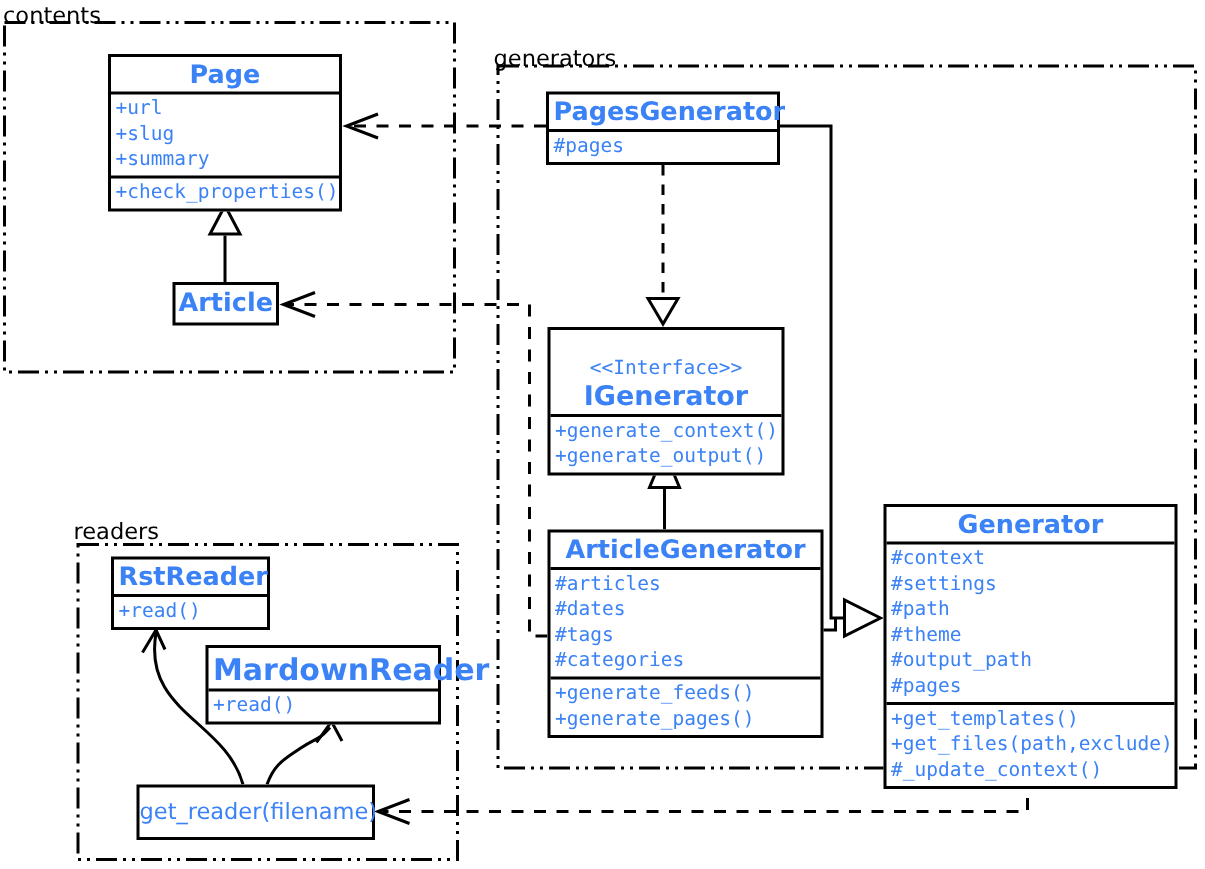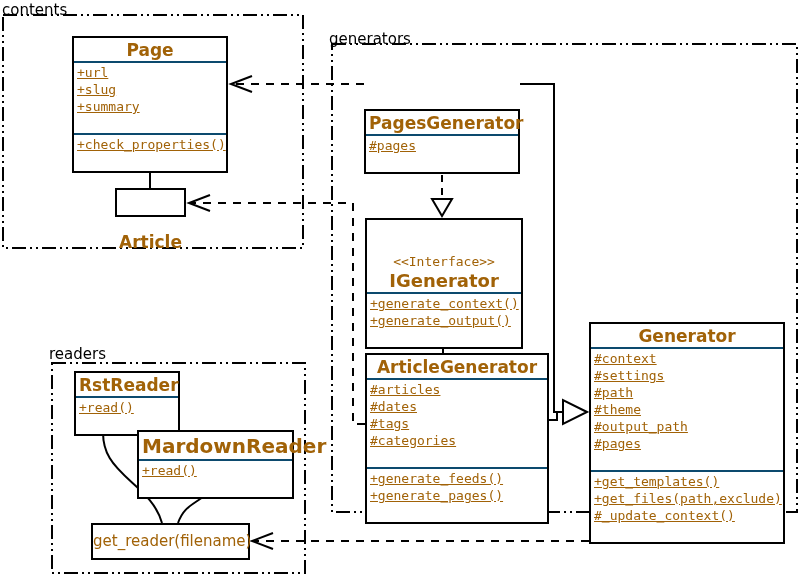--- a/index.html
+++ b/index.html
@@ -17,61 +17,59 @@
     font:15px "DejaVu Sans",sans-serif;
     color:#000;
     white-space:nowrap;
   }
 
   .uml-class{
     position:absolute;
     box-sizing:border-box;
     background:#fff;
     border:2px solid #000;
-    color:#a16207;
+    color:#3b82f6;
   }
   .uml-title{
     font:bold 17px "DejaVu Sans",sans-serif;
     text-align:center;
     padding:2px 3px 1px;
     white-space:nowrap;
   }
   .uml-title.small{font-size:20px;}
   .cmp{
-    border-top:2px solid #0c4a6e;
+    border-top:2px solid #000000;
     font:13px "DejaVu Sans Mono",monospace;
     line-height:17px;
-    padding:1px 3px 18px;
-    white-space:nowrap;
-    text-decoration:underline;
+    padding:1px 3px 2px;
+    white-space:nowrap;
   }
   .stereotype{
     font:13px "DejaVu Sans Mono",monospace;
     line-height:16px;
     text-align:center;
     padding-top:18px;
     white-space:nowrap;
-    margin-top:16px;
   }
   .iface-name{
     font:bold 18px "DejaVu Sans",sans-serif;
     line-height:21px;
     text-align:center;
     padding-bottom:1px;
     white-space:nowrap;
   }
 
   
   #box-page{left:72px;top:36px;width:156px;}
   #box-article{left:115px;top:188px;width:71px;height:29px;}
-  #box-article .uml-title{line-height:23px;padding:12px 2px;margin-top:29px;}
-  #box-pagesgenerator{left:364px;top:61px;width:156px;margin-top:48px;}
+  #box-article .uml-title{line-height:23px;padding:1px 2px;}
+  #box-pagesgenerator{left:364px;top:61px;width:156px;}
   #box-igenerator{left:365px;top:218px;width:158px;}
   #box-articlegenerator{left:365px;top:353px;width:184px;}
-  #box-generator{left:589px;top:322px;width:196px;}
+  #box-generator{left:589px;top:336px;width:196px;}
   #box-rstreader{left:74px;top:371px;width:106px;}
   #box-mardownreader{left:137px;top:430px;width:157px;}
   #box-getreader{
     left:91px;top:523px;width:159px;height:37px;
     font:15px "DejaVu Sans",sans-serif;
     line-height:32px;text-align:right;white-space:nowrap;
   }
 </style>
 </head>
 <body>

